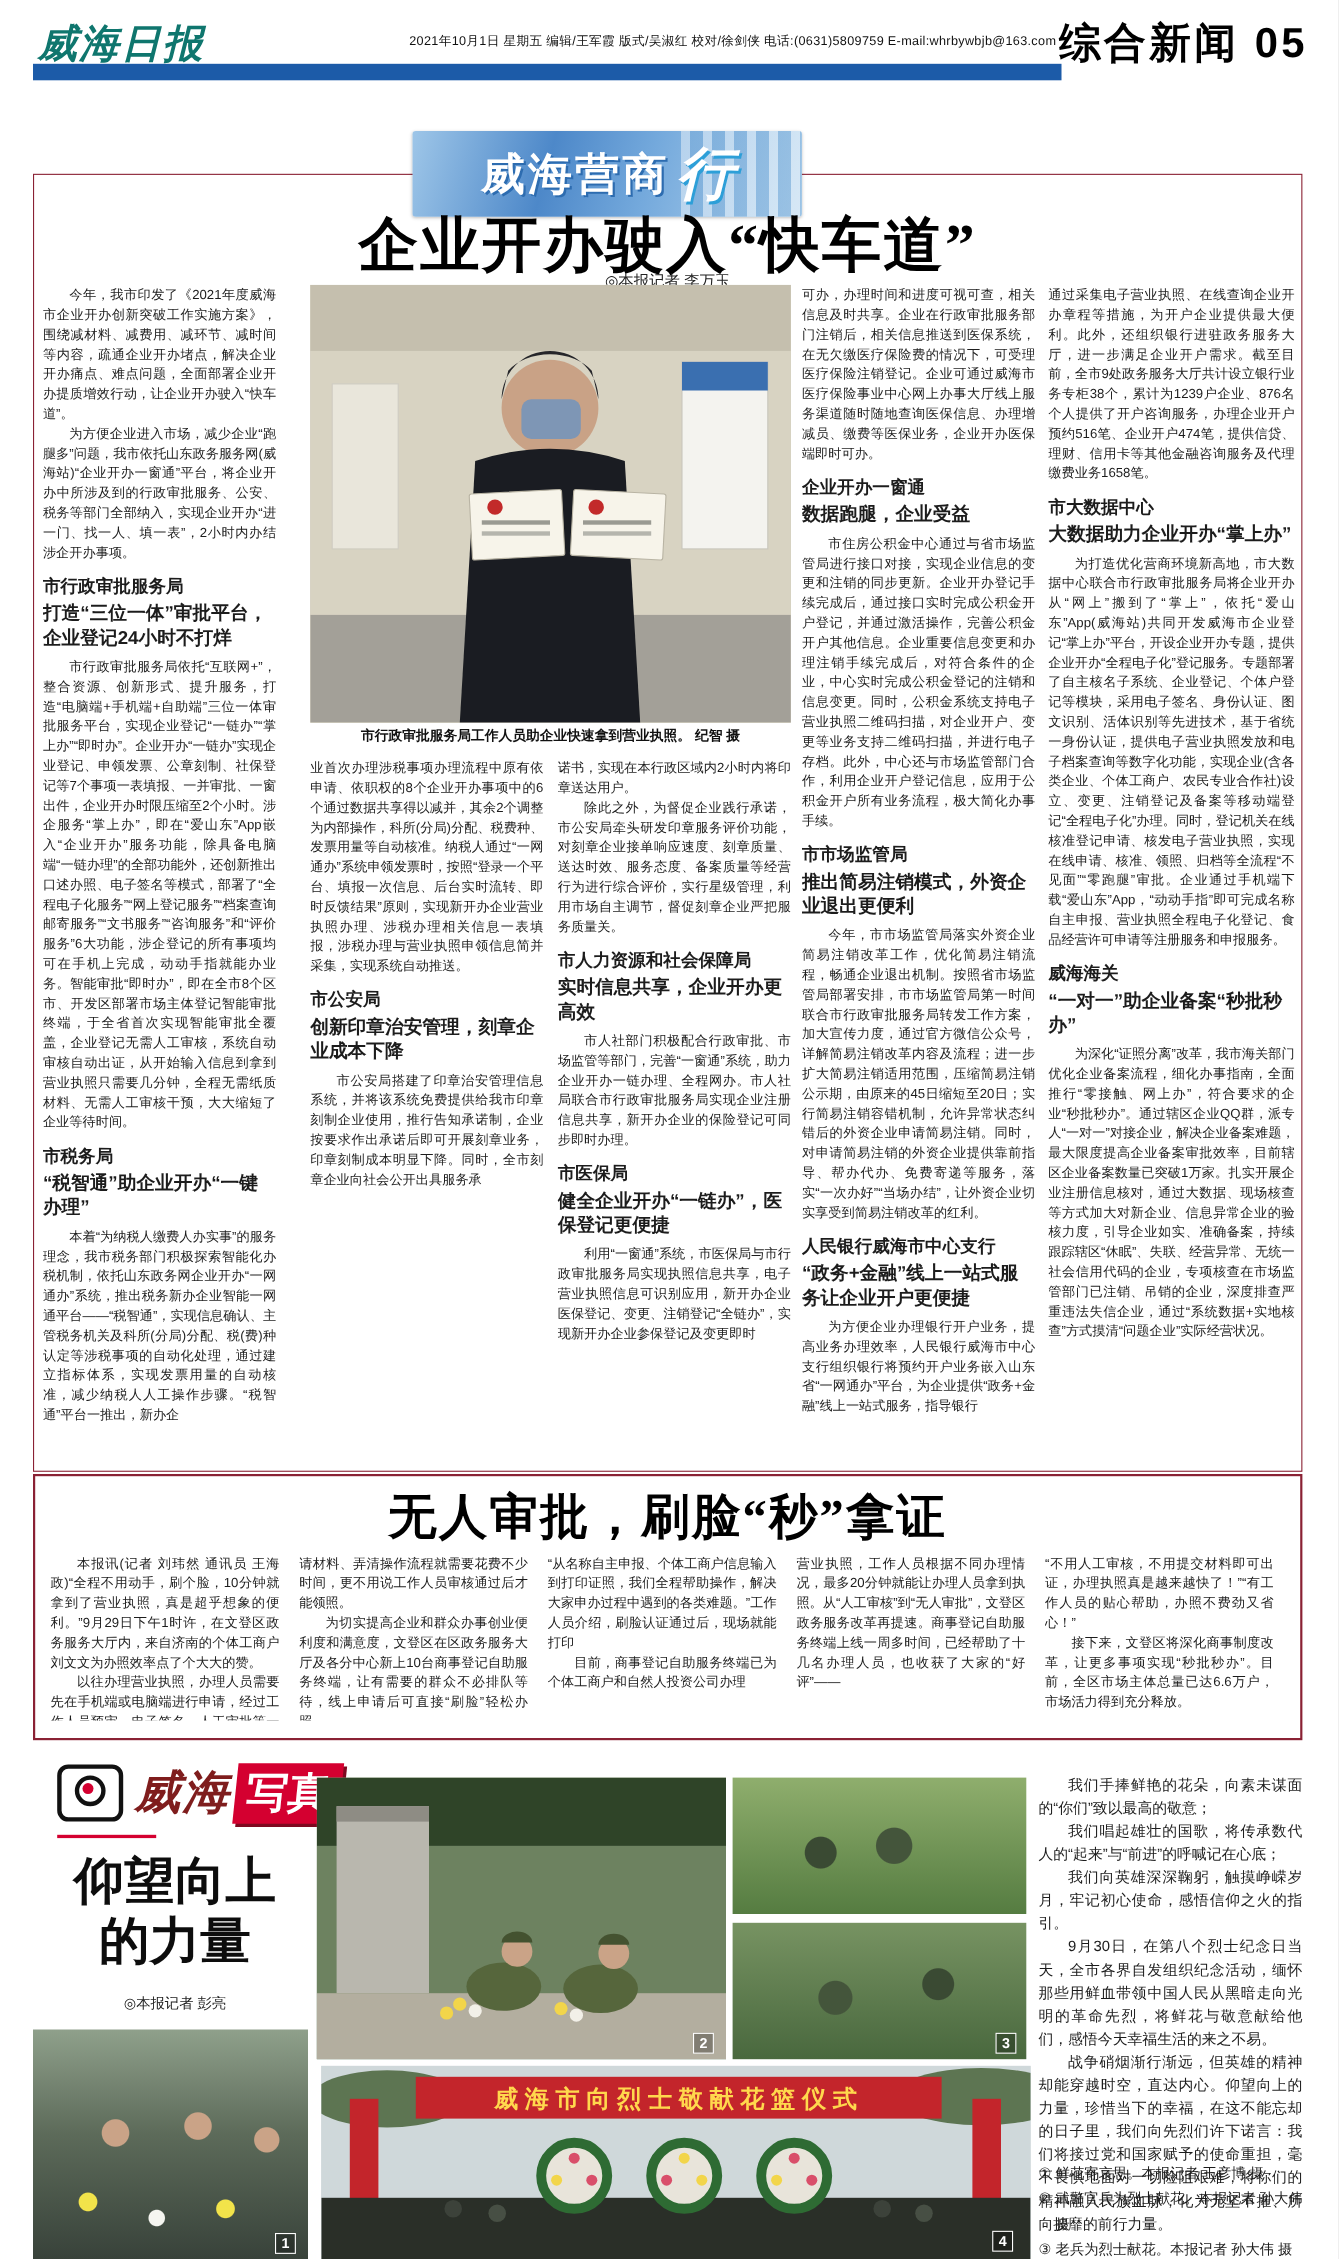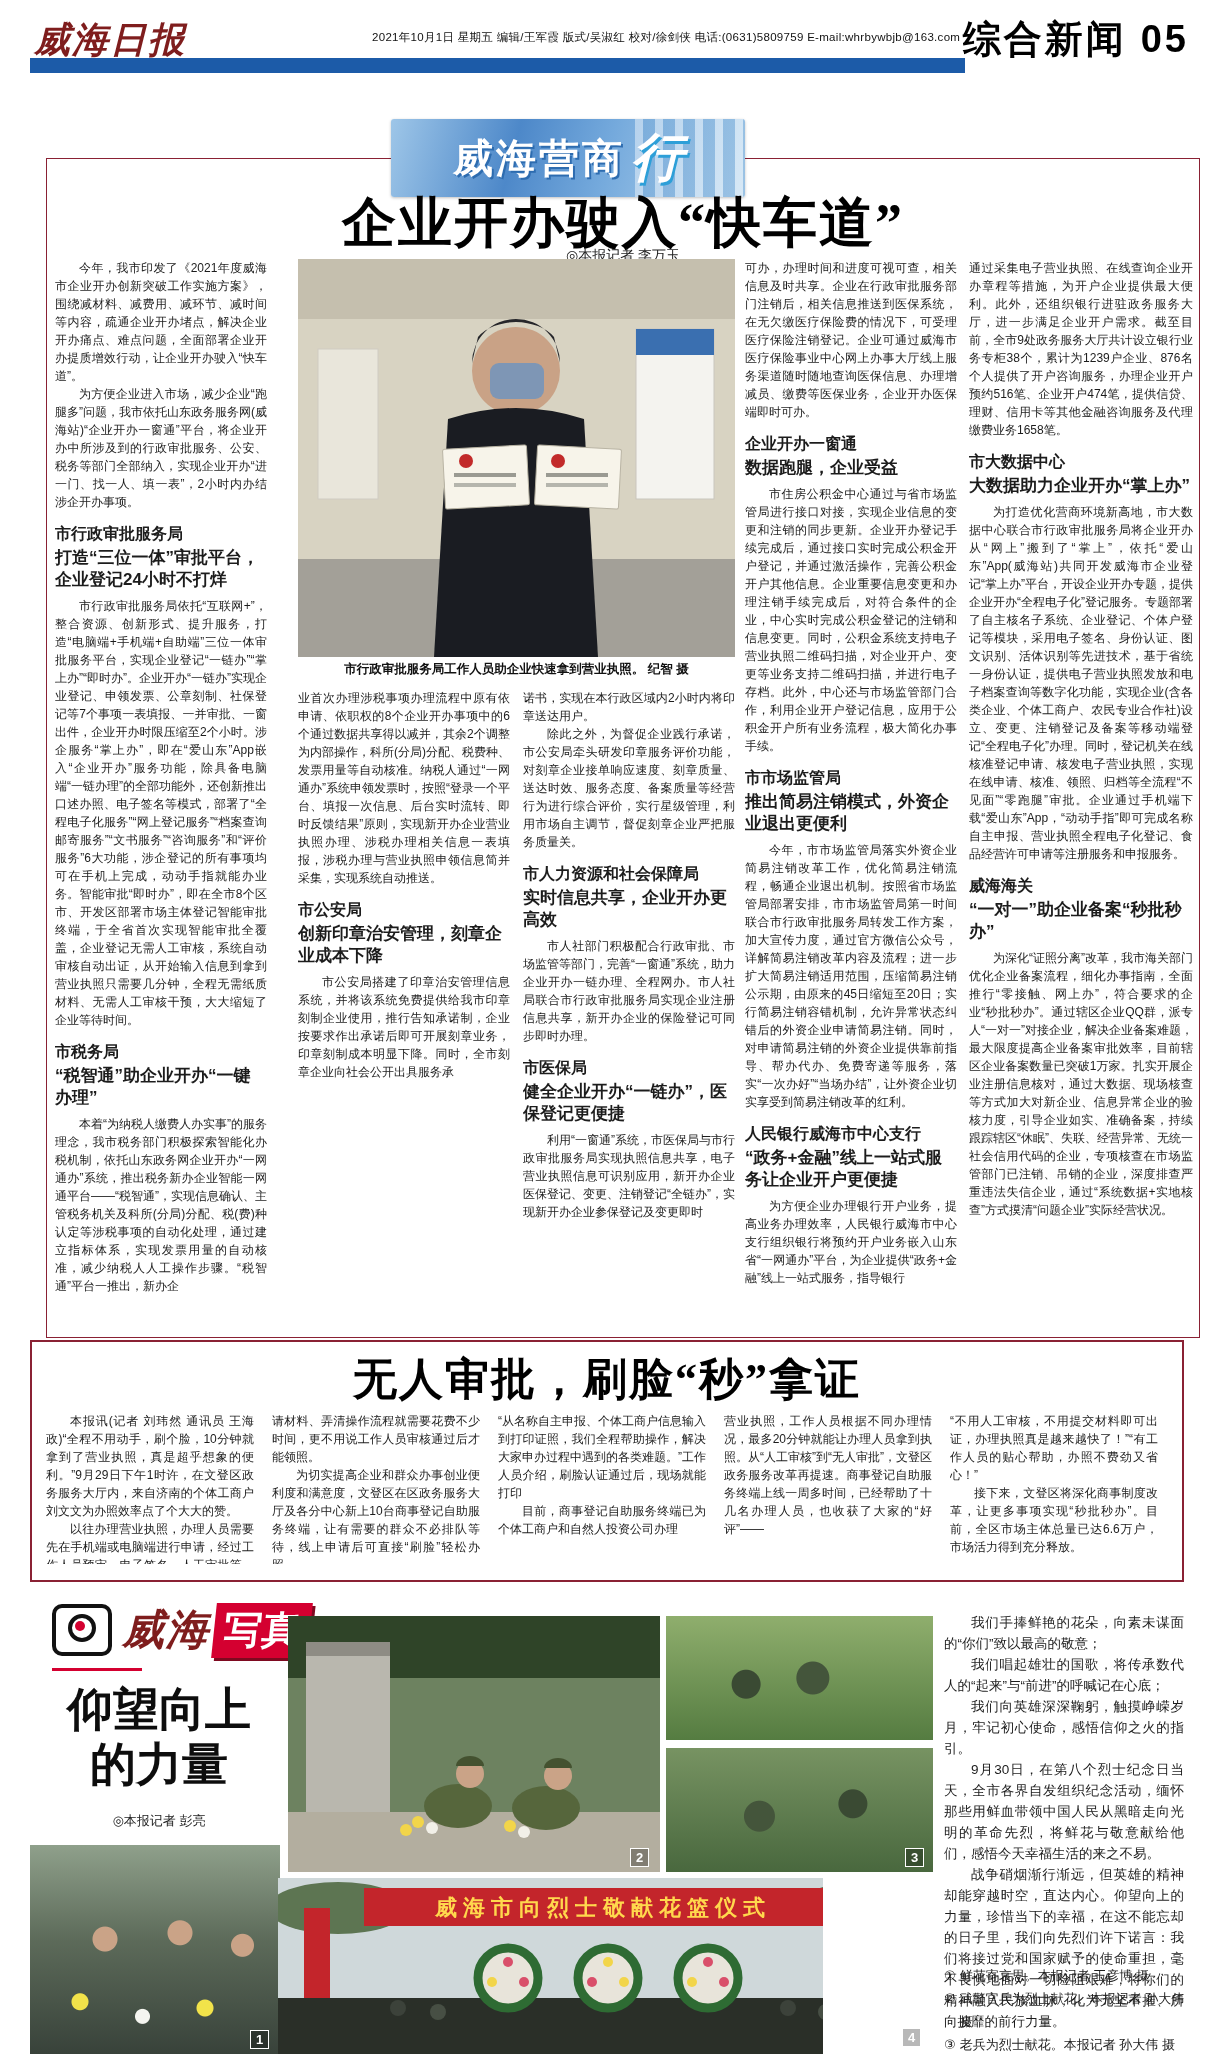--- a/index.html
+++ b/index.html
@@ -1,26 +1,26 @@
 <!DOCTYPE html>
 <html><head>
 <meta charset="utf-8">
 <style>
   html,body{margin:0;padding:0;background:#dcdcdc;}
   .page{position:relative;width:1217px;height:2054px;background:#ffffff;margin:0 auto;overflow:hidden;
         font-family:"Liberation Sans","DejaVu Sans",sans-serif;color:#1c1c1c;}
   
   .masthead{position:absolute;left:34px;top:16px;font-family:"Liberation Serif","DejaVu Serif",serif;
-            font-size:36px;font-weight:900;font-style:italic;color:#7f1d1d;letter-spacing:2px;}
+            font-size:36px;font-weight:900;font-style:italic;color:#0f766e;letter-spacing:2px;}
   .dateline{position:absolute;left:338px;top:30px;width:660px;font-size:11.5px;color:#111;letter-spacing:.3px;margin-left:34px;}
   .pageid{position:absolute;right:28px;top:14px;font-size:38px;font-weight:900;color:#000;letter-spacing:3px;margin-left:20px;}
   .pageid .num{margin-left:14px;}
   .bluebar{position:absolute;left:30px;top:58px;width:935px;height:15px;background:#1c5ba8;}
   
-  .main-box{position:absolute;left:30px;top:158px;width:1152px;height:1178px;border:1px solid #8a2134;margin-left:16px;}
+  .main-box{position:absolute;left:30px;top:158px;width:1152px;height:1178px;border:1px solid #8a2134;}
   .banner{position:absolute;left:344px;top:-40px;width:354px;height:78px;border-radius:3px;
           background:linear-gradient(105deg,#9ec6e8 0%,#4d88c9 35%,#74a9dc 60%,#b8d7ef 100%);
           display:flex;align-items:center;justify-content:center;box-shadow:0 1px 3px rgba(0,0,0,.25);overflow:hidden;}
   .banner .collage{position:absolute;right:0;top:0;width:110px;height:100%;
           background:repeating-linear-gradient(90deg,rgba(255,255,255,.55) 0 8px,rgba(120,170,215,.55) 8px 20px);
           opacity:.8;}
   .banner .b-main{position:relative;font-size:40px;font-weight:900;color:#fff;letter-spacing:3px;
           text-shadow:2px 2px 0 #2d6cb0;}
   .banner .b-script{position:relative;font-size:52px;font-weight:900;font-style:italic;color:#fff;
           margin-left:6px;text-shadow:2px 3px 0 #2d9fd8;font-family:"Liberation Serif",serif;}
@@ -75,21 +75,21 @@
         linear-gradient(180deg,#8fa08b 0%,#5d6b5a 45%,#38423a 100%);}
   .ph-mid{left:288px;top:1616px;width:372px;height:256px;background:linear-gradient(180deg,#7d8f6d,#3f5a38);}
   .ph-rt1{left:666px;top:1616px;width:267px;height:124px;
       background:radial-gradient(circle at 30% 55%,#3a4a33 0 14px,transparent 15px),
                  radial-gradient(circle at 55% 50%,#44553b 0 16px,transparent 17px),
                  linear-gradient(180deg,#8fae6d,#557c41);}
   .ph-rt2{left:666px;top:1748px;width:267px;height:124px;
       background:radial-gradient(circle at 70% 45%,#3a4a33 0 14px,transparent 15px),
                  radial-gradient(circle at 35% 55%,#44553b 0 15px,transparent 16px),
                  linear-gradient(180deg,#779362,#49683e);}
-  .ph-bottom{left:278px;top:1878px;width:545px;height:176px;background:#cfd8da;}
+  .ph-bottom{left:292px;top:1878px;width:645px;height:176px;background:#cfd8da;}
   .badge{position:absolute;color:#fff;font-size:13px;font-weight:700;background:rgba(0,0,0,.28);
          border:1px solid #fff;padding:0 5px;line-height:17px;}
 </style>
 </head>
 <body>
 
 <div class="page">
 
   <div class="masthead">威海日报</div>
   <div class="dateline">2021年10月1日  星期五  编辑/王军霞  版式/吴淑红  校对/徐剑侠  电话:(0631)5809759  E-mail:whrbywbjb@163.com</div>

